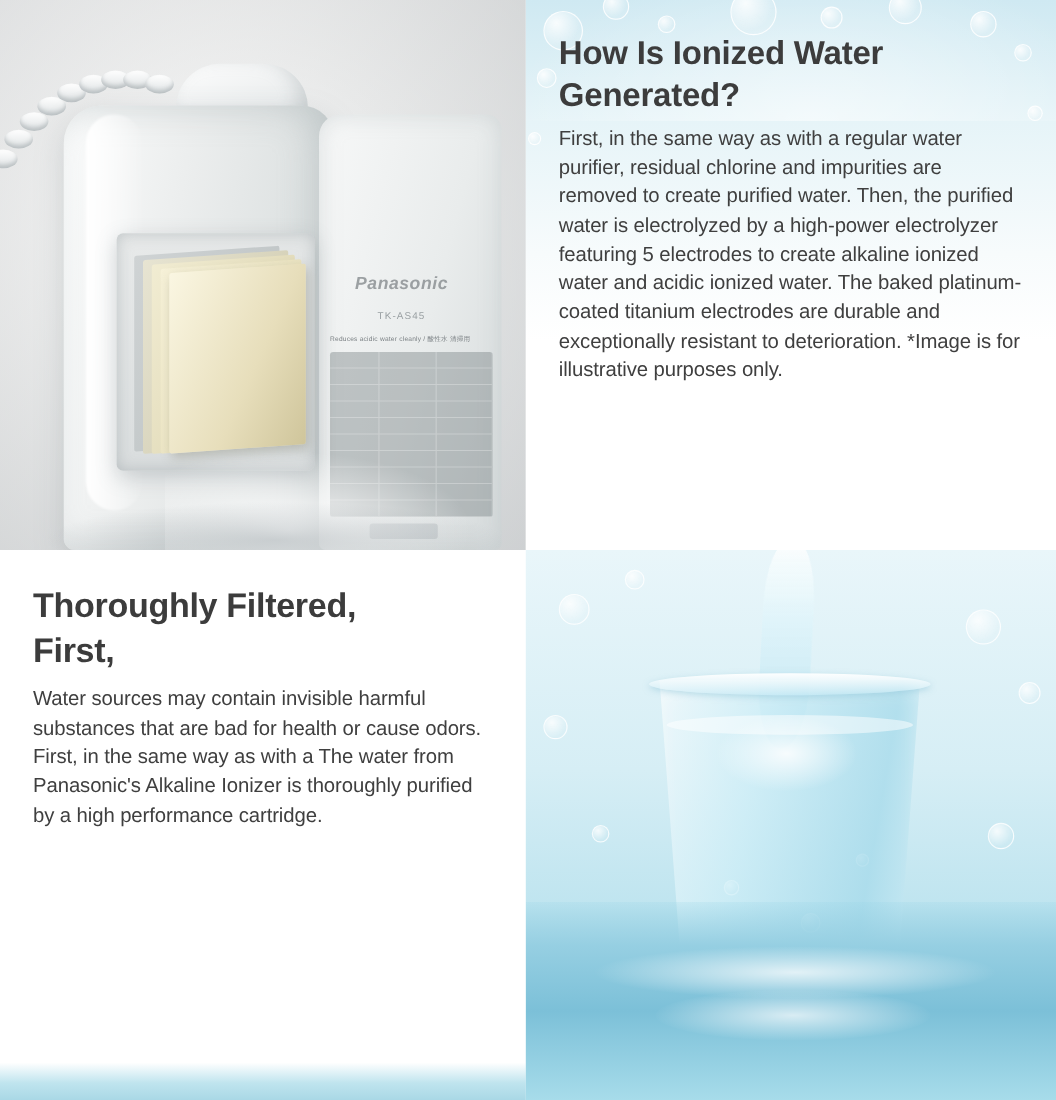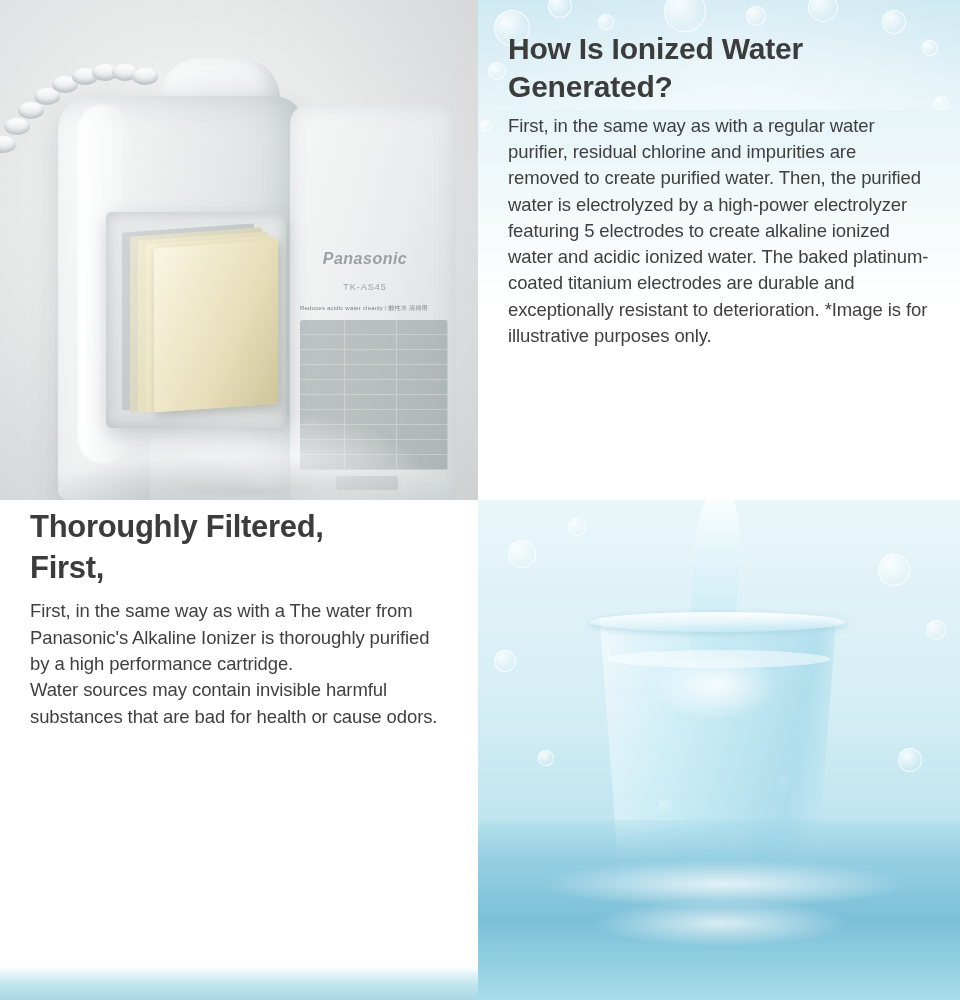--- a/index.html
+++ b/index.html
@@ -243,21 +243,21 @@
     font-size: 18.5px;
     line-height: 1.42;
     color: #3f3f3f;
     letter-spacing: -0.1px;
   }
 
   
   .cell-filtered {
     position: relative;
     background: #ffffff;
-    padding: 6px 30px 0 30px;
+    padding: 30px 30px 0 30px;
     box-sizing: border-box;
   }
   .heading-big {
     margin: 0;
     font-size: 31px;
     line-height: 1.33;
     font-weight: bold;
     color: #3c3c3c;
     letter-spacing: -0.3px;
   }
@@ -482,22 +482,22 @@
     <h2 class="heading-dark">How Is Ionized Water Generated?</h2>
     <p class="body-dark">First, in the same way as with a regular water purifier, residual chlorine and impurities are removed to create purified water. Then, the purified water is electrolyzed by a high-power electrolyzer featuring 5 electrodes to create alkaline ionized water and acidic ionized water. The baked platinum-coated titanium electrodes are durable and exceptionally resistant to deterioration. *Image is for illustrative purposes only.</p>
   </div>
 
   <div class="cell-filtered">
     <h2 class="heading-big">
       <span>Thoroughly Filtered,</span><br>
       <span>First,</span><br>
     </h2>
     <div class="body-text">
+      <p>Water sources may contain invisible harmful substances that are bad for health or cause odors.</p>
       <p>First, in the same way as with a The water from Panasonic's Alkaline Ionizer is thoroughly purified by a high performance cartridge.</p>
-      <p>Water sources may contain invisible harmful substances that are bad for health or cause odors.</p>
     </div>
     <div class="bottom-water"></div>
   </div>
 
   <div class="cell-glass">
     <div class="glass-bubbles">
       <b style="left:30px;  top:40px;  width:26px; height:26px;"></b>
       <b style="left:90px;  top:18px;  width:16px; height:16px;"></b>
       <b style="left:400px; top:54px;  width:30px; height:30px;"></b>
       <b style="left:448px; top:120px; width:18px; height:18px;"></b>

